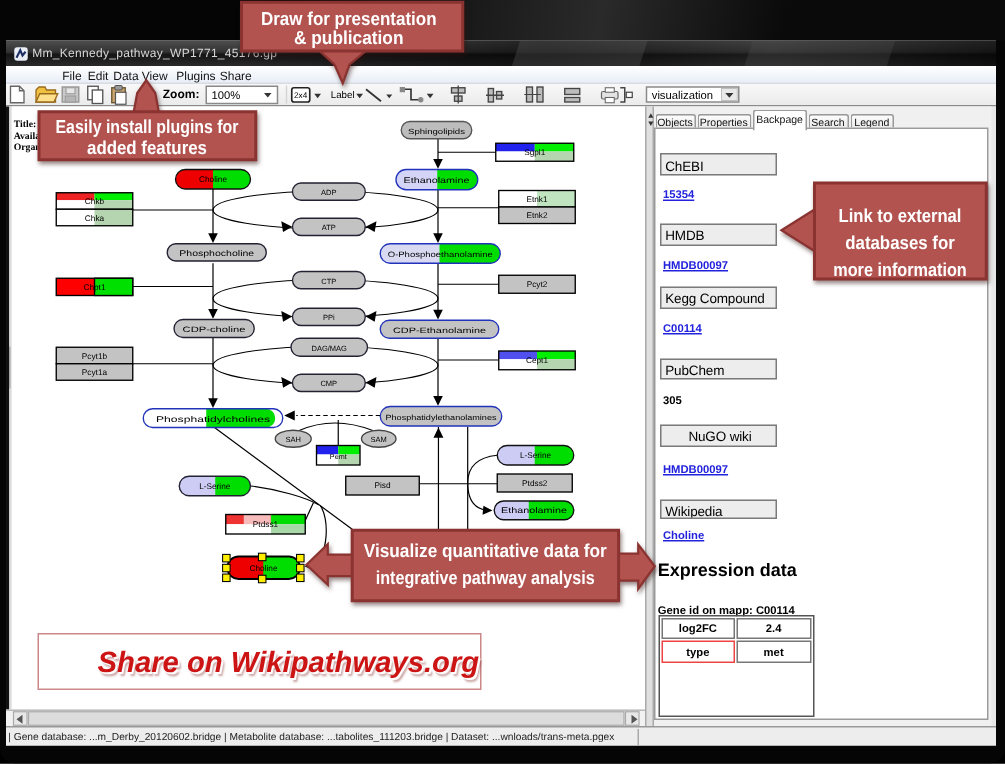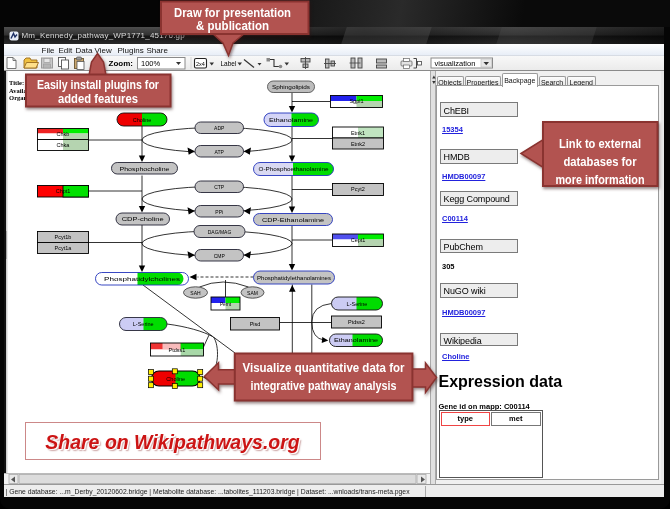--- a/index.html
+++ b/index.html
@@ -17,21 +17,21 @@
 #rpanel{position:absolute;left:432px;top:0;width:225.5px;height:413px;background:#f0f0f0;}
 #hscroll{position:absolute;left:0px;top:445.5px;width:426px;height:11px;background:#f2f2f2;border-top:1px solid #bbb;}
 #statusbar{position:absolute;left:0;top:456.5px;width:660px;height:13.5px;background:#ededed;border-top:1px solid #999;font-size:6.8px;color:#222;}
 .tab{position:absolute;top:5px;height:11.5px;background:linear-gradient(#fdfdfd,#e3e3e3);border:1px solid #9a9a9a;border-bottom:none;border-radius:2px 2px 0 0;font-size:7px;color:#111;text-align:center;padding-top:2.5px;white-space:nowrap;overflow:hidden;}
 #tabsel{background:#fff;top:2.5px;height:14px;z-index:3;}
 #panelbody{position:absolute;left:0.5px;top:14.5px;width:223px;height:395px;background:#fff;border:1px solid #9a9a9a;}
 .hdrbox{position:absolute;left:2.5px;width:78px;height:15px;background:#ededed;border:1px solid #7a7a7a;font-weight:normal;font-size:9px;color:#000;padding:2.5px 0 0 3px;white-space:nowrap;overflow:hidden;letter-spacing:-0.1px;}
 .blink{position:absolute;left:5px;font-weight:bold;font-size:7.5px;color:#2222dd;text-decoration:underline;}
 .btxt{position:absolute;left:5px;font-weight:bold;font-size:7.5px;color:#000;}
 #sharebox{position:absolute;left:21px;top:351px;width:296px;height:38px;background:#fff;border:1.3px solid #c88;z-index:5;}
-#sharetxt{font-family:"Liberation Sans",sans-serif;font-style:italic;font-weight:bold;font-size:19.5px;color:#cc1414;text-align:center;margin-top:8px;text-shadow:1.2px 1.2px 0 rgba(255,255,255,.95),2px 2.4px 1.5px rgba(120,20,20,.4);}
+#sharetxt{font-family:"Liberation Sans",sans-serif;font-style:italic;font-weight:bold;font-size:19.5px;color:#cc1414;text-align:right;margin-top:8px;text-shadow:1.2px 1.2px 0 rgba(255,255,255,.95),2px 2.4px 1.5px rgba(120,20,20,.4);}
 #overlay{position:absolute;left:0;top:0;z-index:10;pointer-events:none;}
 .co{filter:drop-shadow(1.5px 2px 1.5px rgba(50,15,15,.5));}
 .cot{font-family:"Liberation Sans",sans-serif;font-weight:bold;fill:#fff;}
 </style>
 </head>
 <body>
 <div id="frame">
 
   <div style="position:absolute;left:180px;top:0;width:490px;height:27px;background:linear-gradient(100deg,#000 0%,#1c1c1c 30%,#2a2a2a 45%,#0a0a0a 70%);"></div>
   <div id="win">
@@ -404,29 +404,33 @@
         <div class="tab" style="left:131px;width:29.5px;">Legend</div>
         <div id="panelbody">
           <div class="hdrbox" style="top:16px;">ChEBI</div>
           <div class="blink" style="top:39px;">15354</div>
           <div class="hdrbox" style="top:62.5px;">HMDB</div>
           <div class="blink" style="top:85.5px;">HMDB00097</div>
           <div class="hdrbox" style="top:104.5px;">Kegg Compound</div>
           <div class="blink" style="top:128px;">C00114</div>
           <div class="hdrbox" style="top:152.5px;height:14px;">PubChem</div>
           <div class="btxt" style="top:175.5px;">305</div>
-          <div class="hdrbox" style="top:196.5px;">NuGO wiki</div>
+          <div class="hdrbox" style="top:196.5px;text-align:center;">NuGO wiki</div>
           <div class="blink" style="top:221.5px;">HMDB00097</div>
           <div class="hdrbox" style="top:246.5px;height:13.5px;">Wikipedia</div>
           <div class="blink" style="top:266px;">Choline</div>
-          <div class="btxt" style="top:286.5px;left:1.5px;font-size:16px;">Expression data</div>
+          <div class="btxt" style="top:286.5px;left:1.5px;font-size:12px;">Expression data</div>
           <div class="btxt" style="top:316px;left:1.5px;">Gene id on mapp: C00114</div>
           <div style="position:absolute;left:1.5px;top:323.5px;width:104px;height:68.5px;border:1px solid #555;">
             <table style="border-collapse:separate;border-spacing:1.2px;width:100%;font-family:'Liberation Sans',sans-serif;font-size:7.5px;font-weight:bold;text-align:center;white-space:nowrap;table-layout:fixed;">
               <tbody>
+              <tr>
+                    <td style="border:1px solid #777;height:14.9px;">log2FC</td>
+                    <td style="border:1px solid #777;">2.4</td>
+                  </tr>
               <tr>
                     <td style="border:1px solid #ef4444;height:14.9px;">type</td>
                     <td style="border:1px solid #777;">met</td>
                   </tr>
             </tbody>
               </table>
           </div>
         </div>
       </div>
     </div>

